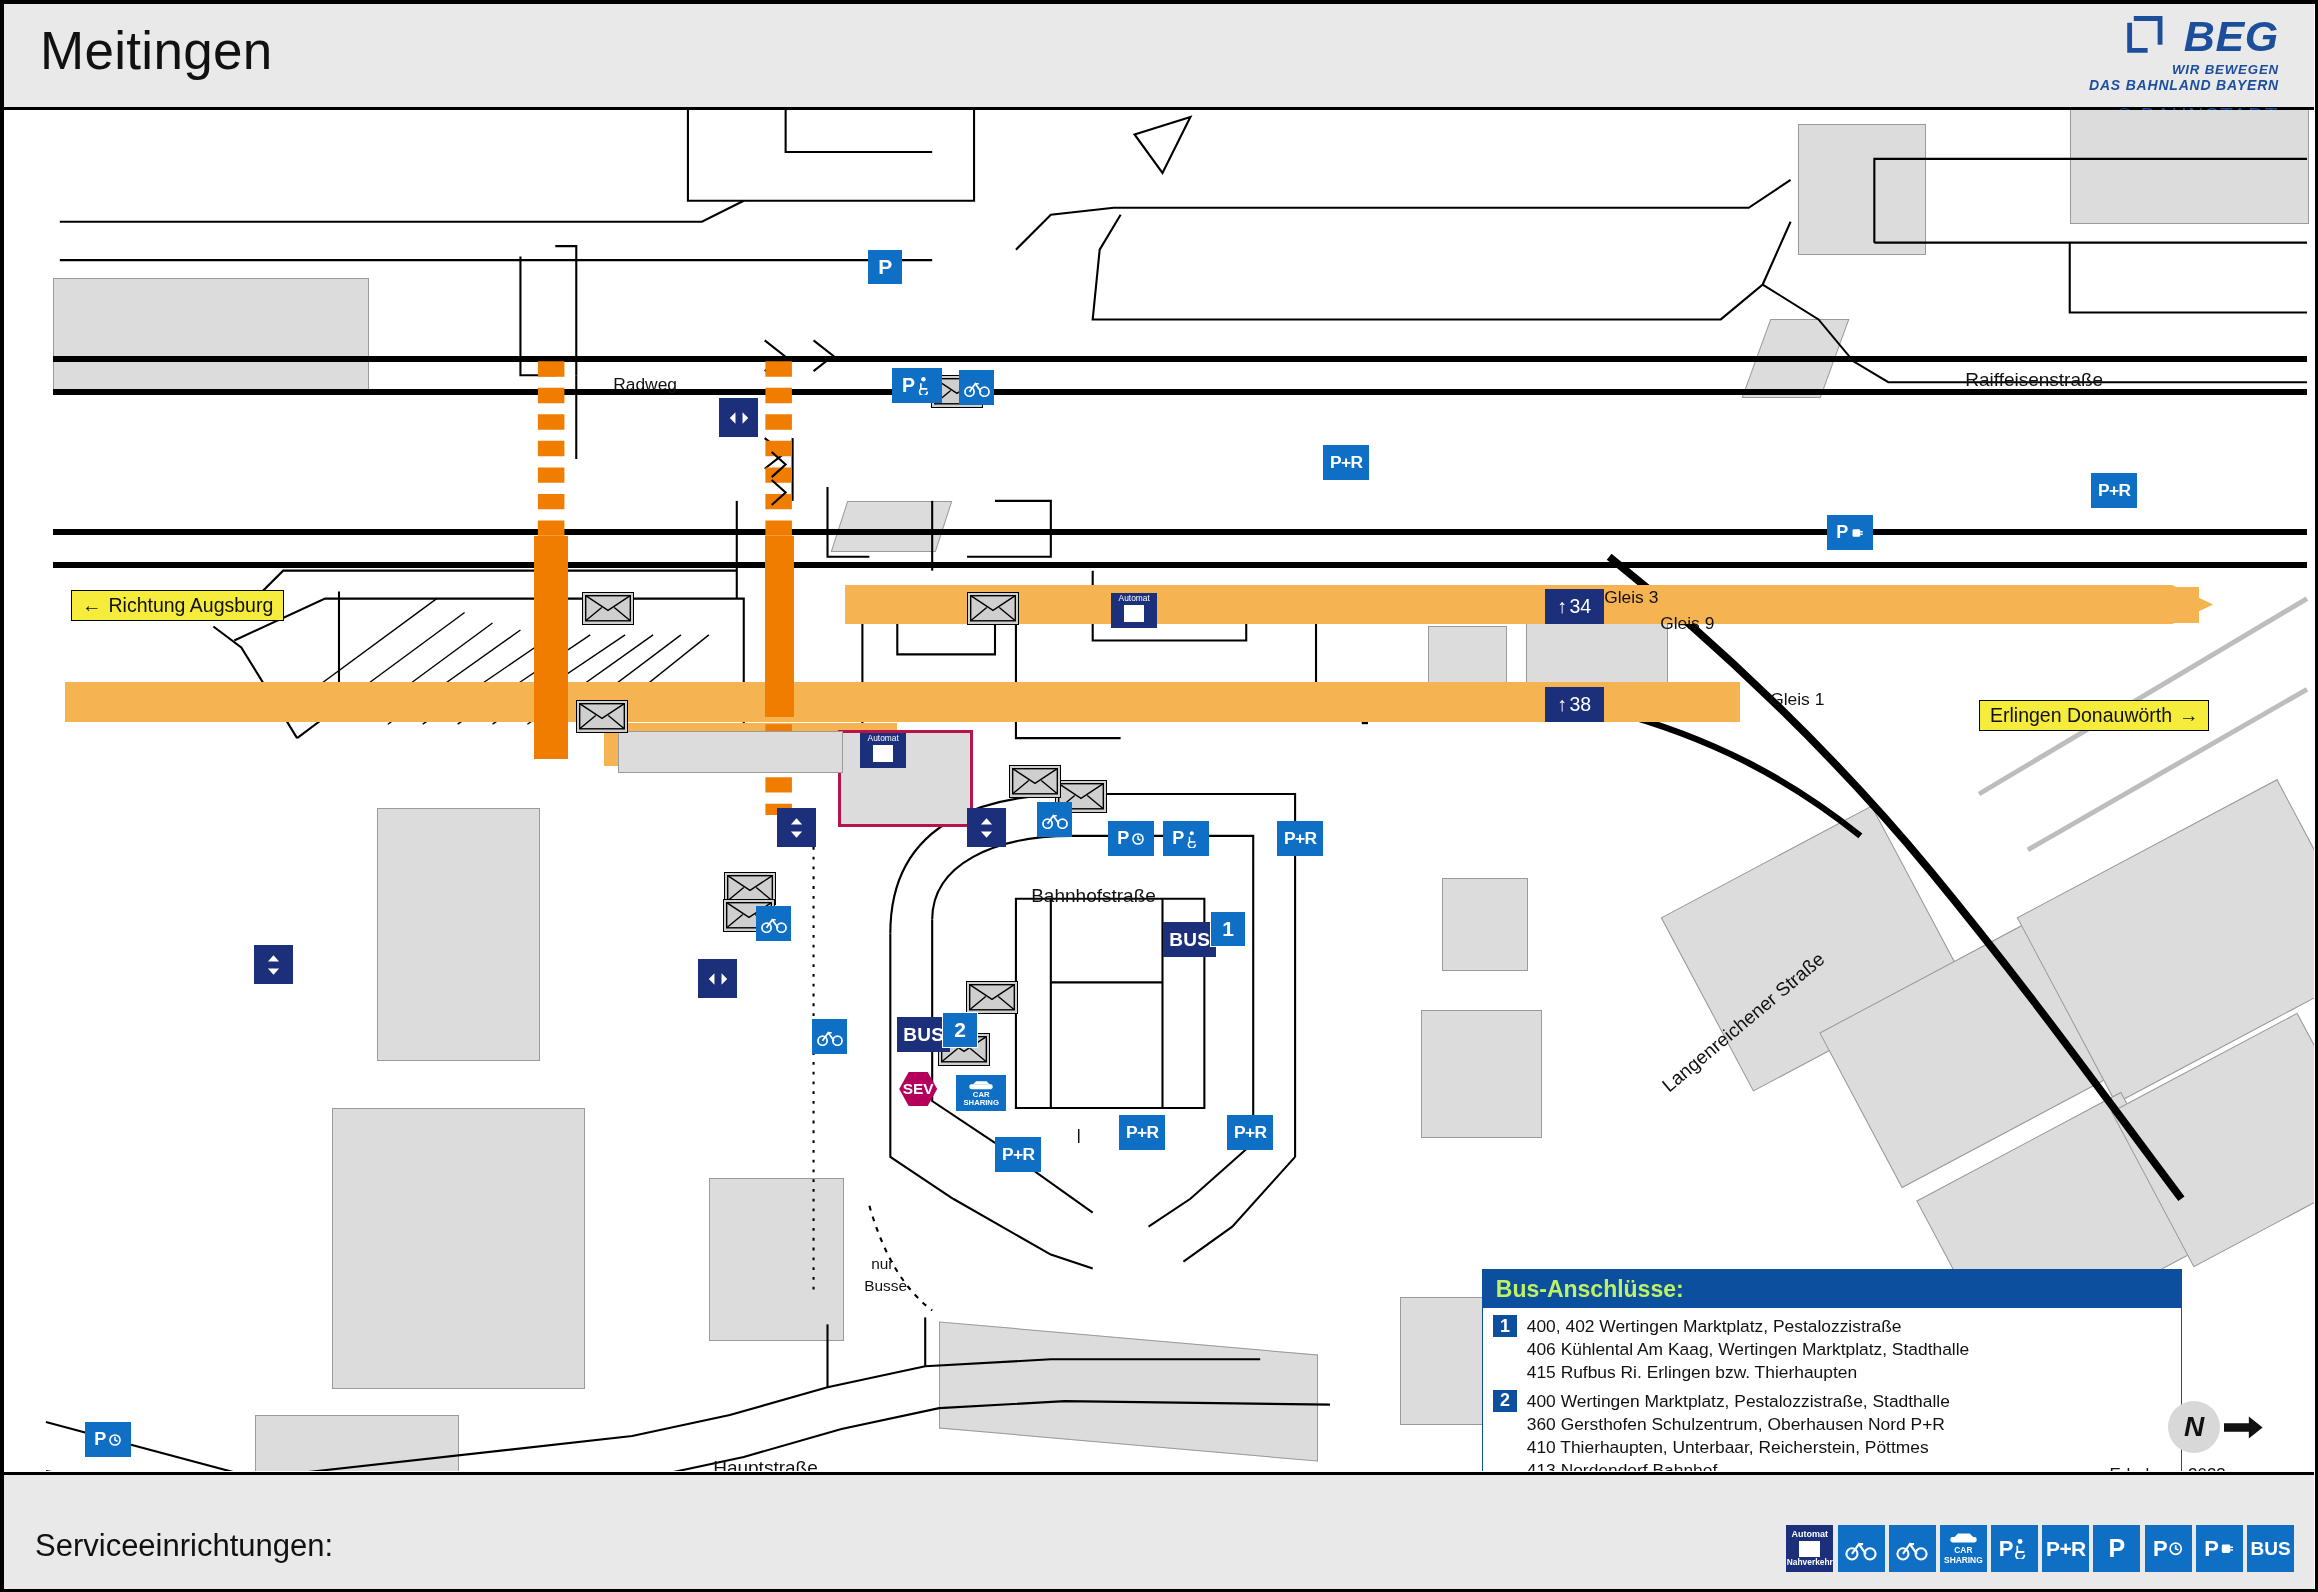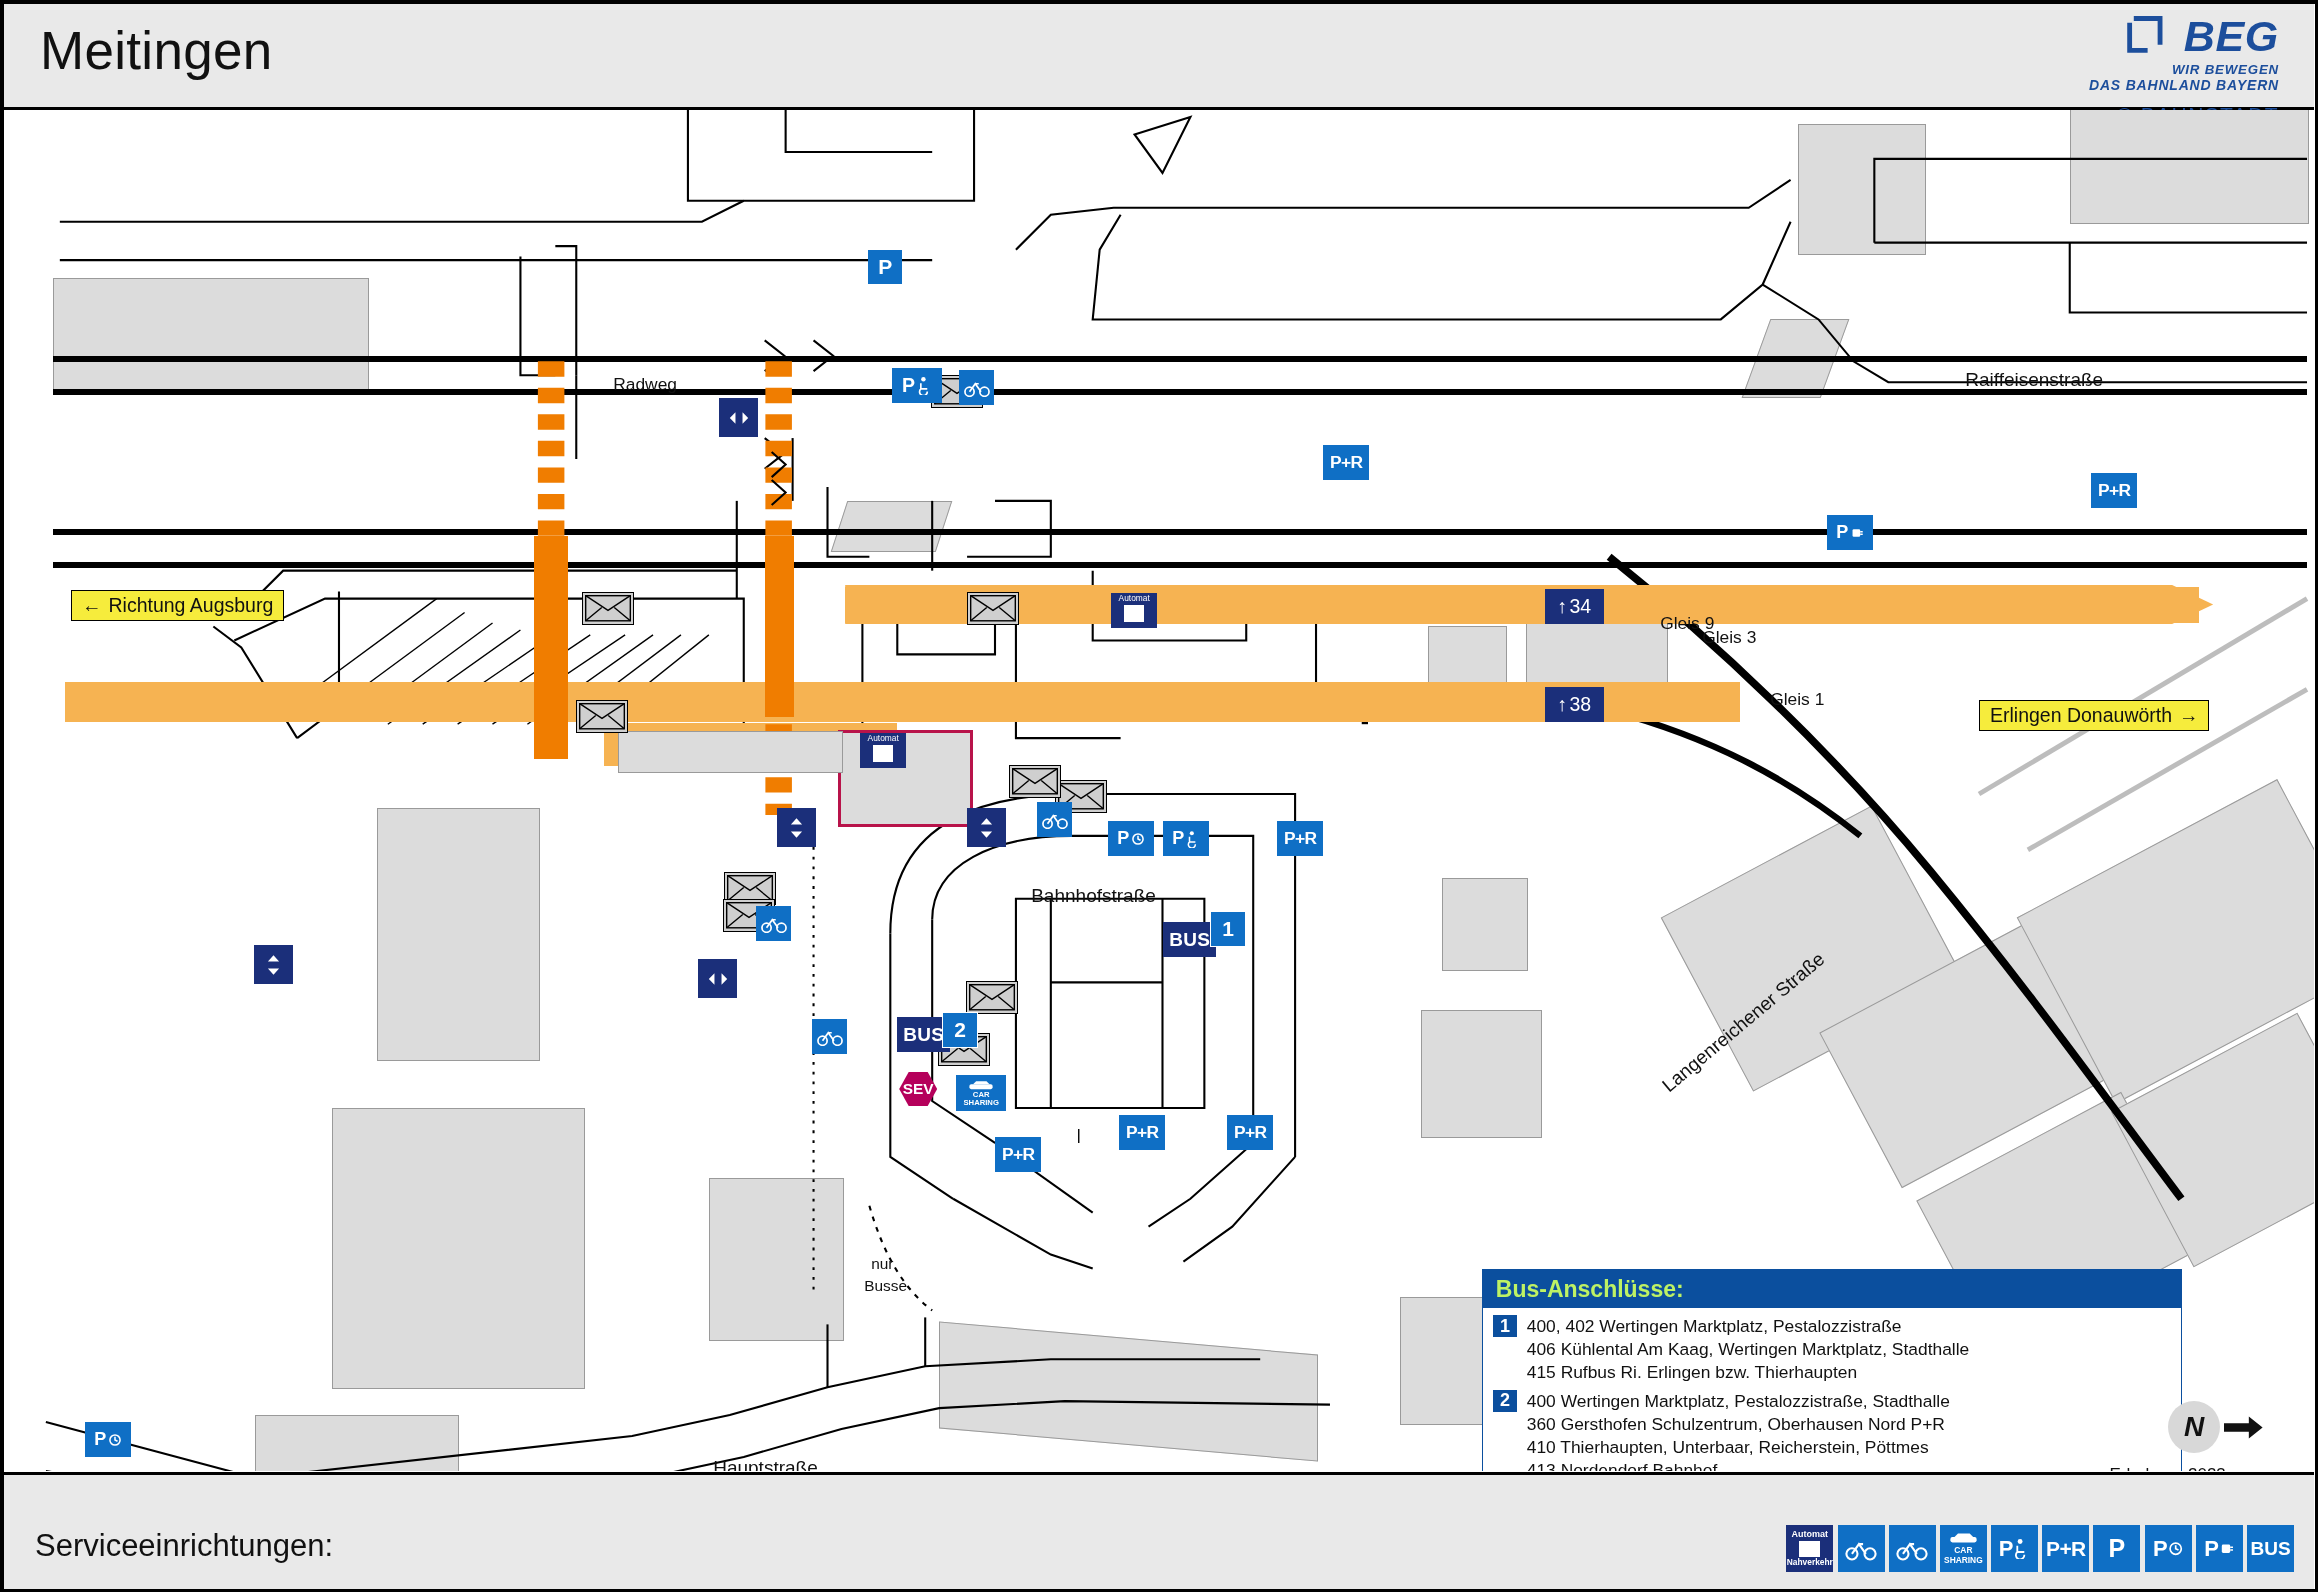--- a/index.html
+++ b/index.html
@@ -316,21 +316,21 @@
 
     <div class="dirband" style="left:67px;top:480px;">
       <span>←</span>
       <span>Richtung Augsburg</span>
     </div>
     <div class="dirband" style="left:1975px;top:590px;">
       <span>Erlingen Donauwörth</span>
       <span>→</span>
     </div>
 
-    <div class="mlabel" style="left:1698px;top:477px;margin-top:40px;">Gleis 3</div>
+    <div class="mlabel" style="left:1600px;top:477px;">Gleis 3</div>
     <div class="mlabel" style="left:1656px;top:503px;">Gleis 9</div>
     <div class="mlabel" style="left:1766px;top:579px;">Gleis 1</div>
 
     <div class="trackmark" style="left:1541px;top:479px;width:50px;height:35px;">
       <span>↑</span>
         <span>34</span>
     </div>
     <div class="trackmark" style="left:1541px;top:577px;width:50px;height:35px;">
       <span>↑</span>
         <span>38</span>

